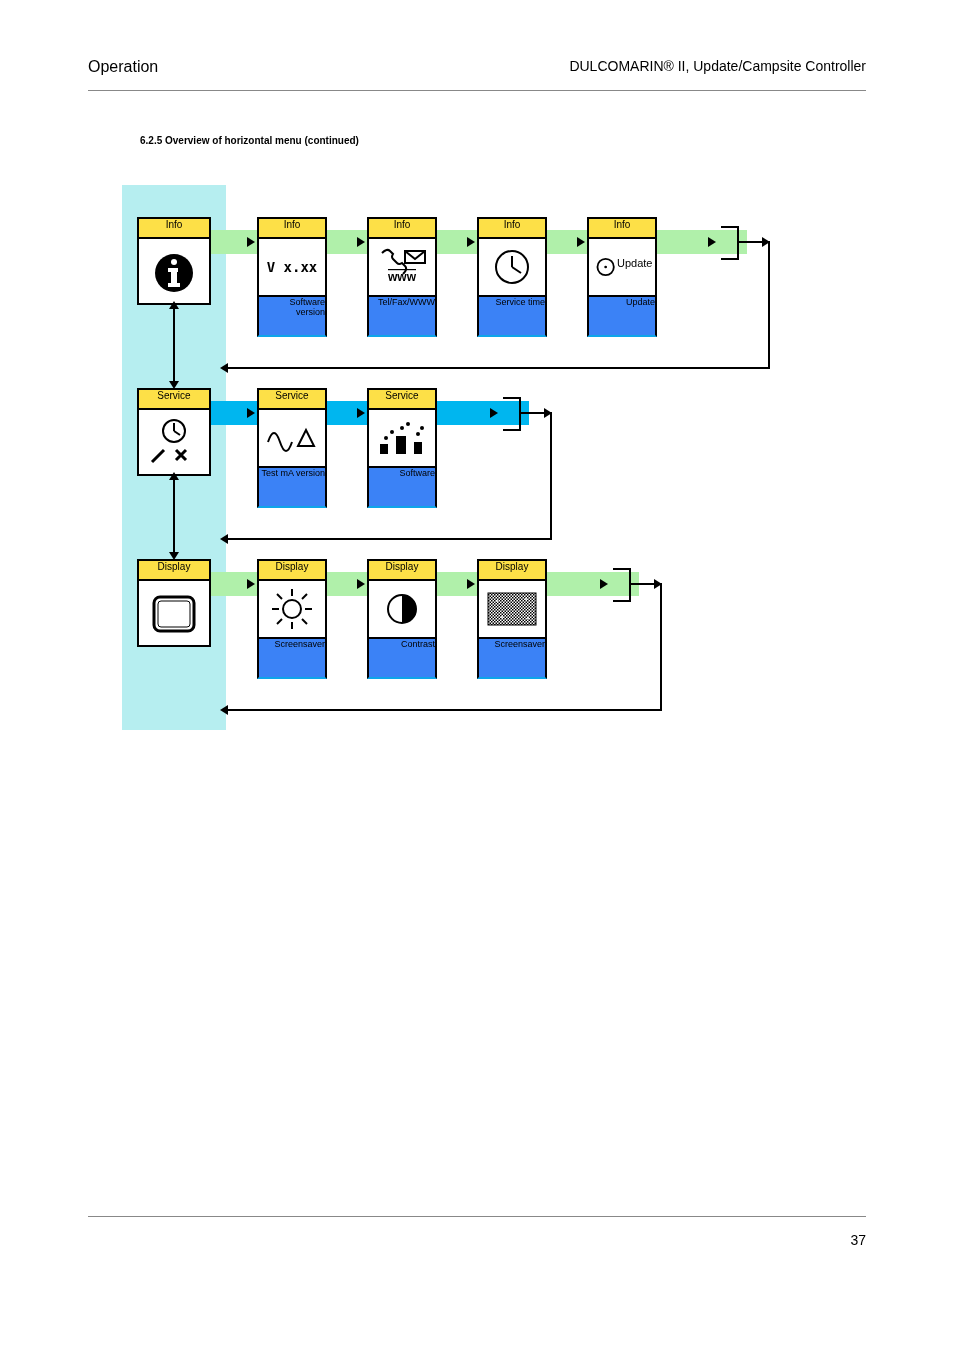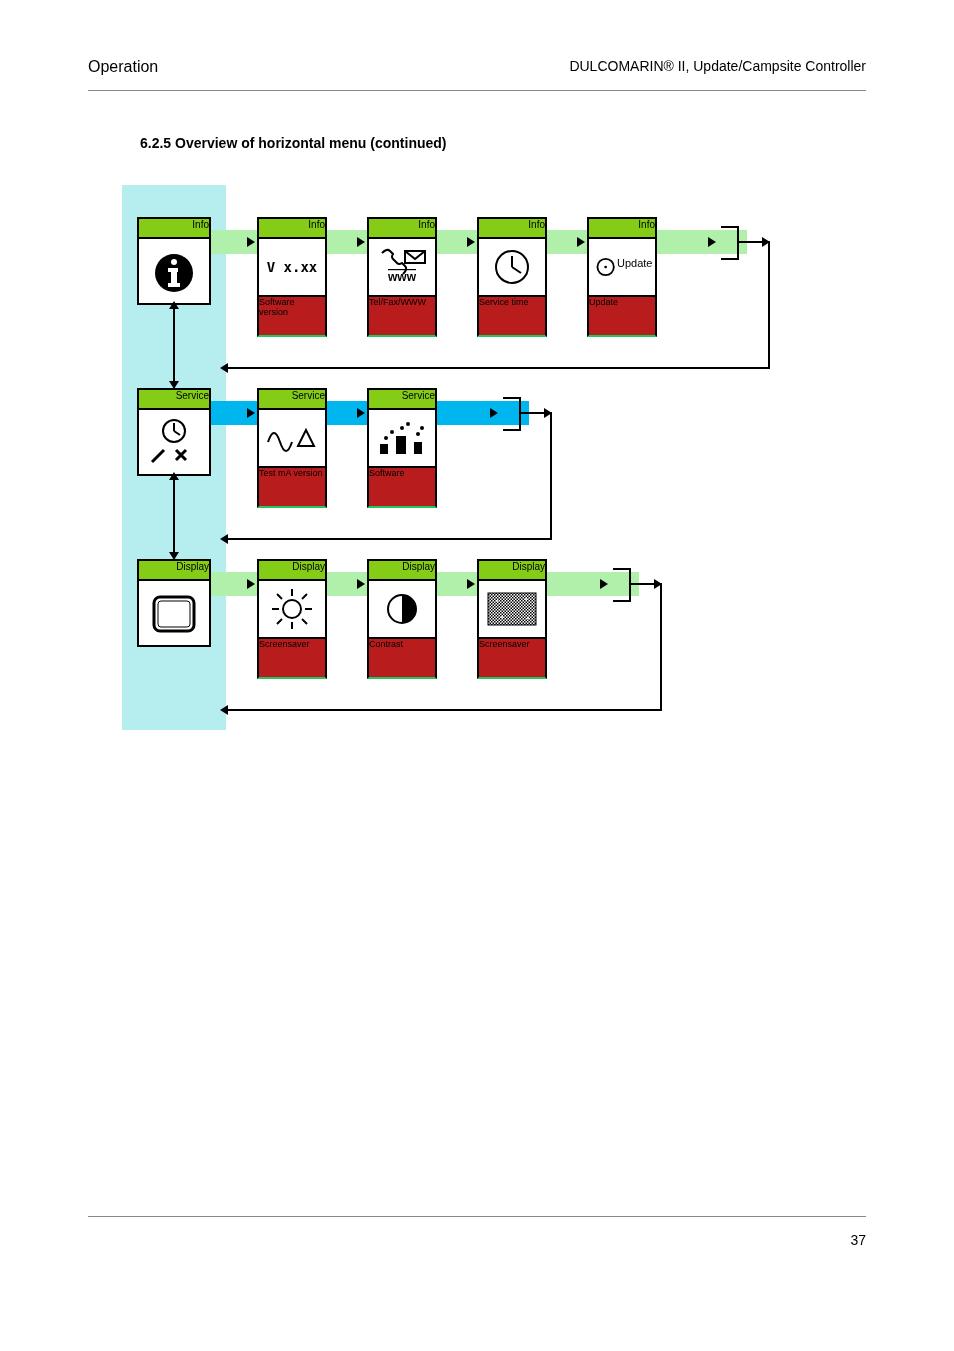--- a/index.html
+++ b/index.html
@@ -39,43 +39,43 @@
     background: #b6eef0;
   }
   
   .card {
     position: absolute;
     width: 70px;
   }
   .card .hdr {
     height: 18px;
     border: 2px solid #000;
-    background: #84cc16;
+    background: #fde047;
     font-size: 10px;
-    text-align: right;
+    text-align: center;
   }
   .card .icon {
     height: 56px;
     border-left: 2px solid #000;
     border-right: 2px solid #000;
     border-bottom: 2px solid #000;
     background: #fff;
     position: relative;
     display: flex;
     align-items: center;
     justify-content: center;
   }
   .card .ftr {
     height: 38px;
     border-left: 2px solid #000;
     border-right: 2px solid #000;
-    border-bottom: 2px solid #22c55e;
-    background: #b91c1c;
+    border-bottom: 2px solid #0ea5e9;
+    background: #3b82f6;
     font-size: 9px;
-    text-align: left;
+    text-align: right;
   }
   
   .card.side { width: 74px; }
   .card.side .icon { height: 64px; }
 
   
   .arr {
     position: absolute;
     width: 0; height: 0;
     border-style: solid;
@@ -101,21 +101,21 @@
 <body>
 
 <div class="page">
 
   <div style="position:absolute; left:88px; top:58px; font-size:16px;">Operation</div>
   <div style="position:absolute; right:88px; top:58px; font-size:14px; text-align:right;">DULCOMARIN® II, Update/Campsite Controller</div>
   <div class="hr" style="top:90px;"></div>
   <div class="hr" style="top:1216px;"></div>
   <div style="position:absolute; right:88px; top:1232px; font-size:14px;">37</div>
 
-  <div style="position:absolute; left:140px; top:135px; font-size:14px; font-weight:bold;">6.2.5 Overview of horizontal menu (continued)</div>
+  <div style="position:absolute; left:140px; top:135px; font-size:10px; font-weight:bold;">6.2.5 Overview of horizontal menu (continued)</div>
 
   <div class="sketch">
     <div class="vband"></div>
 
     <div style="position:absolute; left:87px; top:62px; width:538px; height:24px; background:#b0f0aa;"></div>
 
     <div class="card side" style="left:15px; top:49px;">
       <div class="hdr">Info</div>
       <div class="icon">
         <svg viewBox="0 0 60 56">

